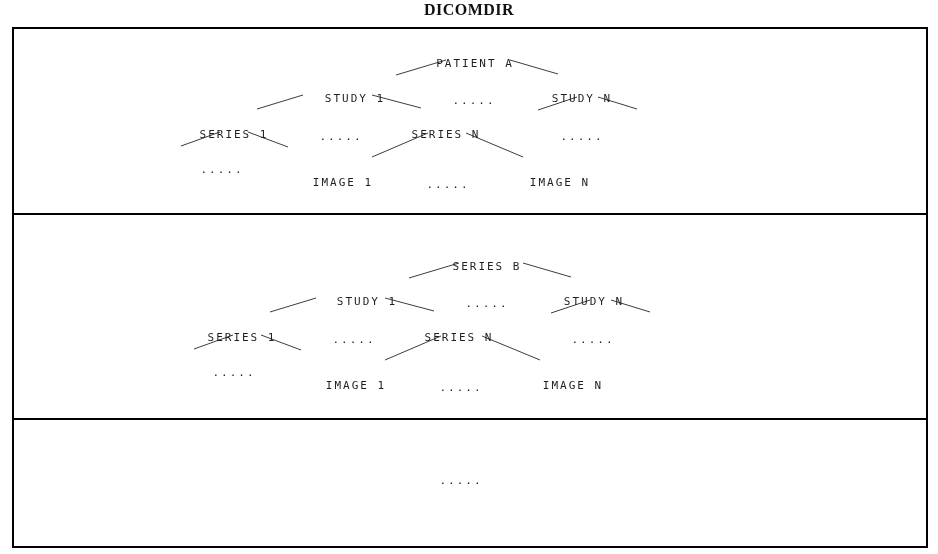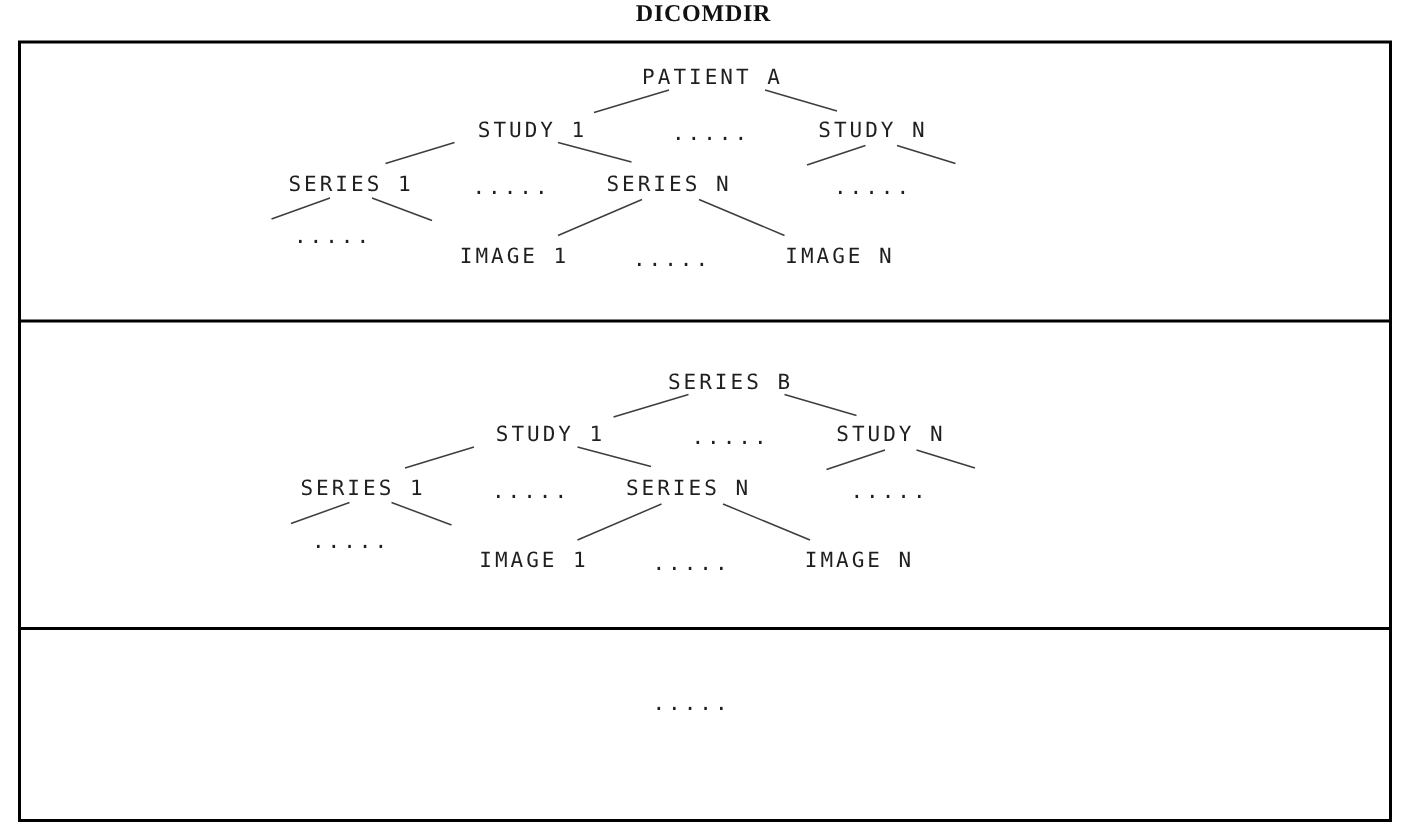--- a/index.html
+++ b/index.html
@@ -45,24 +45,25 @@
     position: absolute;
     left: 0; top: 0;
     width: 938px; height: 554px;
     pointer-events: none;
   }
   .node {
     position: absolute;
     transform: translateX(-50%);
     white-space: nowrap;
     font-family: "DejaVu Sans Mono", "Liberation Mono", monospace;
-    font-size: 14px;
+    font-size: 11px;
     letter-spacing: 2px;
     color: #1f1f1f;
     line-height: 14px;
+    margin-top: 12px;
   }
 </style>
 </head>
 <body>
 
 <div class="page">
 
   <div class="diagram-title">DICOMDIR</div>
 
   <div class="outer-box">

